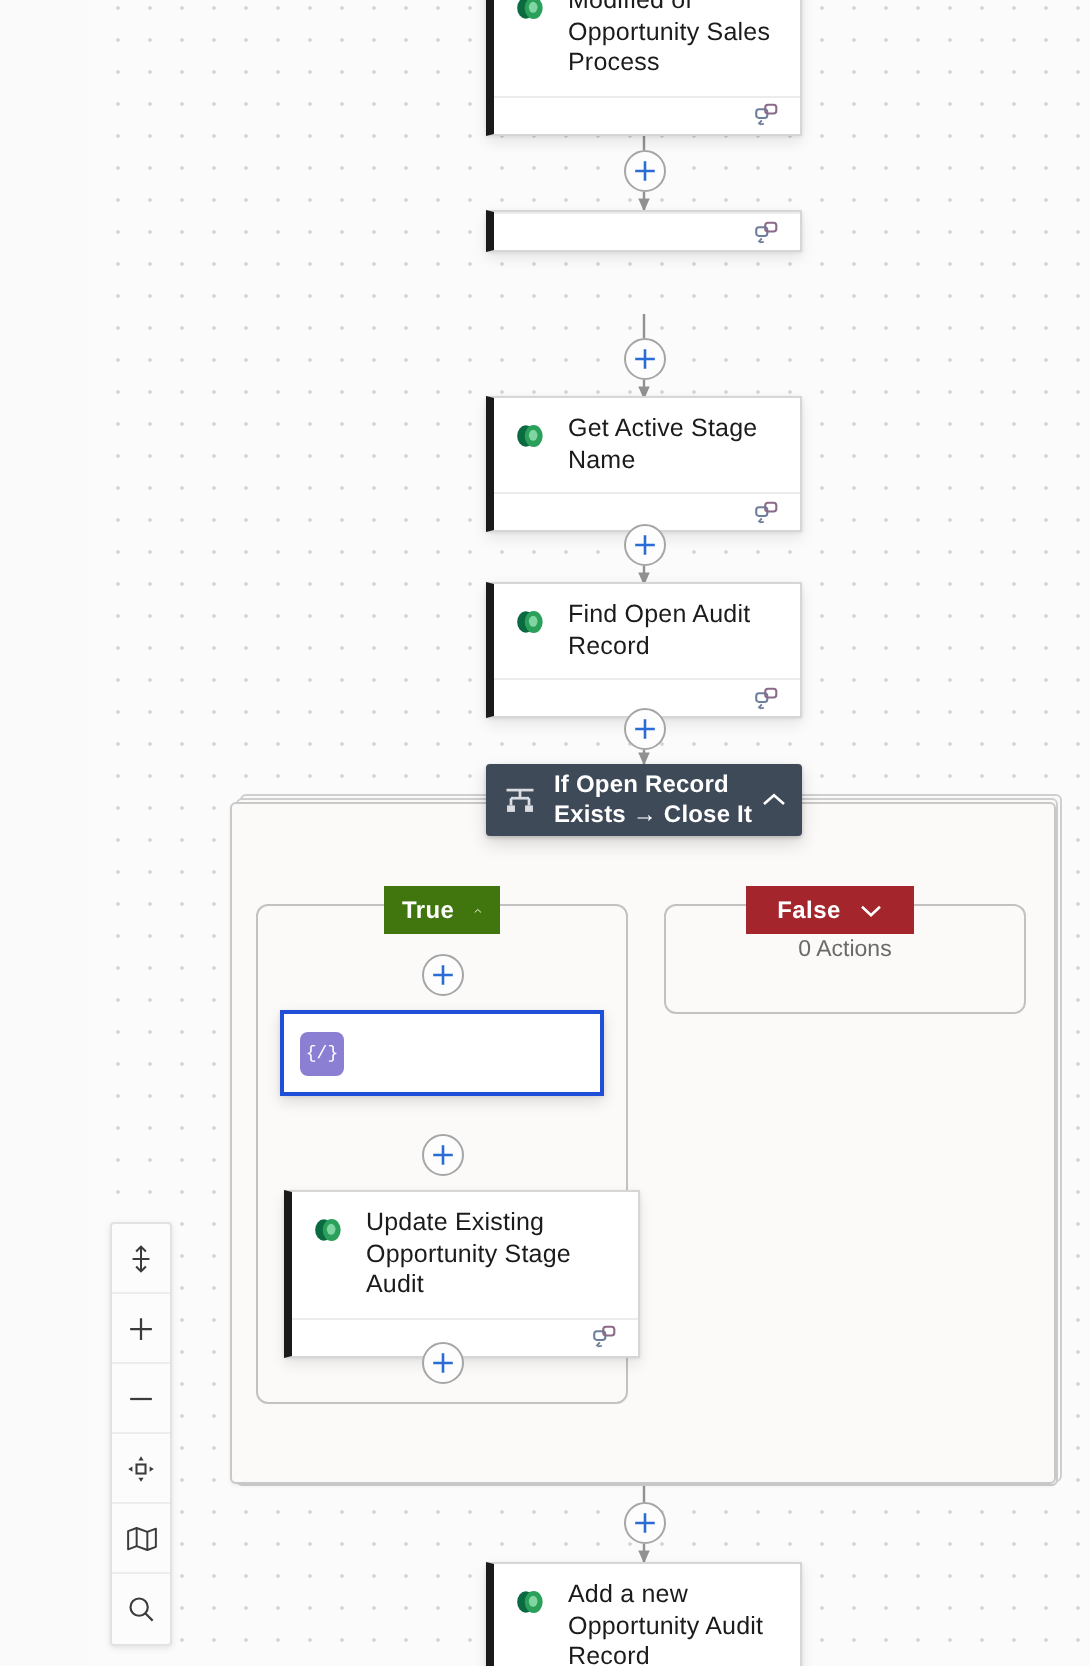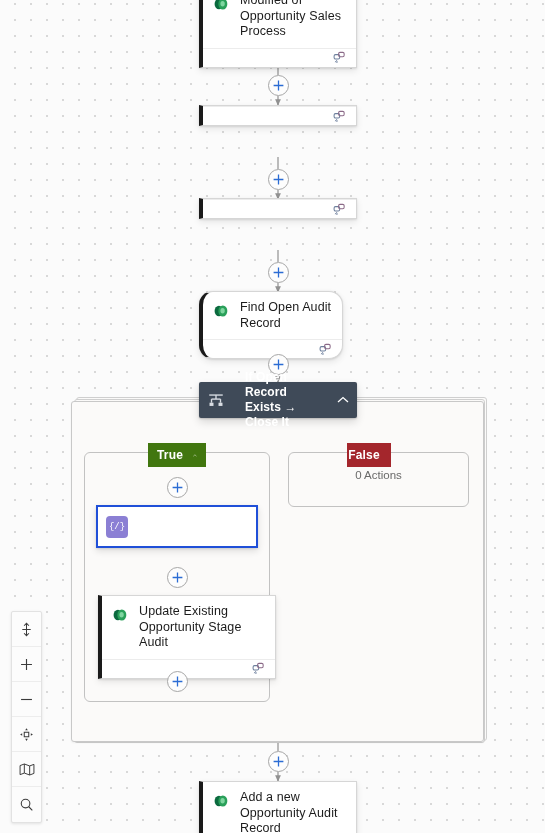--- a/index.html
+++ b/index.html
@@ -16,20 +16,21 @@
   }
 
   
   #canvas {
     position: absolute;
     inset: 0;
     background-color: #fbfbfb;
     background-image: radial-gradient(circle, #d8d8d8 0.9px, transparent 1px);
     background-size: 16px 16px;
     background-position: 7px 12px;
+    margin-left: 44px;
   }
 
   
   #edges {
     position: absolute;
     left: 0;
     top: 0;
     width: 545px;
     height: 833px;
     pointer-events: none;
@@ -112,21 +113,20 @@
   .cond {
     position: absolute;
     background: #3f4a58;
     border-radius: 2px;
     box-shadow: 0 1px 2px rgba(0,0,0,.18), 0 4px 9px rgba(0,0,0,.14);
     display: flex;
     align-items: center;
     padding: 6px 6px 6px 8px;
     box-sizing: border-box;
     cursor: pointer;
-    gap: 12px;
   }
   .cond-icon { flex:0 0 auto; width:18px; height:18px; margin-right:8px; }
   .cond-title {
     flex: 1 1 auto;
     color: #ffffff;
     font-size: 12px;
     line-height: 15px;
     font-weight: bold;
     letter-spacing: .1px;
   }
@@ -290,36 +290,44 @@
     </div>
   </div>
 
   <div class="plus" style="left:268px; top:169px;">
     <svg width="11" height="11" viewBox="0 0 11 11">
       <path d="M5.5 0.6 V10.4 M0.6 5.5 H10.4" stroke="#2b6cd4" stroke-width="1.3"></path>
     </svg>
   </div>
 
   <div class="node" style="left:199px; top:198px; width:158px;">
+    <div class="node-body">
+      <svg class="icon-dv" viewBox="0 0 24 24">
+        <ellipse cx="9.5" cy="12" rx="5.2" ry="6.4" fill="#0b6a3f"></ellipse>
+        <ellipse cx="14.2" cy="12" rx="5.4" ry="6.6" fill="#2aa05a"></ellipse>
+        <ellipse cx="13.9" cy="11.6" rx="2.6" ry="3.3" fill="#7fd6a0"></ellipse>
+      </svg>
+      <div class="node-title">Get Active Stage Name</div>
+    </div>
     <div class="node-foot">
       <svg class="icon-links" viewBox="0 0 16 15">
         <rect x="1.2" y="4.2" width="6.4" height="5" rx="1.6" fill="none" stroke="#6d7f9c" stroke-width="1.2"></rect>
         <rect x="6.4" y="1.6" width="6.4" height="5" rx="1.6" fill="none" stroke="#8b6a88" stroke-width="1.2"></rect>
         <path d="M4.4 10.6 l-1.9 2.2 M3.2 12.9 l2.4 -0.3" stroke="#6d7f9c" stroke-width="1.1" fill="none"></path>
       </svg>
     </div>
   </div>
 
   <div class="plus" style="left:268px; top:262px;">
     <svg width="11" height="11" viewBox="0 0 11 11">
       <path d="M5.5 0.6 V10.4 M0.6 5.5 H10.4" stroke="#2b6cd4" stroke-width="1.3"></path>
     </svg>
   </div>
 
-  <div class="node" style="left:199px; top:291px; width:144px;border-radius:14px;">
+  <div class="node" style="left:199px; top:291px; width:158px;">
     <div class="node-body">
       <svg class="icon-dv" viewBox="0 0 24 24">
         <ellipse cx="9.5" cy="12" rx="5.2" ry="6.4" fill="#0b6a3f"></ellipse>
         <ellipse cx="14.2" cy="12" rx="5.4" ry="6.6" fill="#2aa05a"></ellipse>
         <ellipse cx="13.9" cy="11.6" rx="2.6" ry="3.3" fill="#7fd6a0"></ellipse>
       </svg>
       <div class="node-title">Find Open Audit Record</div>
     </div>
     <div class="node-foot">
       <svg class="icon-links" viewBox="0 0 16 15">
@@ -362,21 +370,21 @@
     </div>
   </div>
 
   <div class="badge badge-true" style="left:148px; top:443px; width:58px;">
     <span class="badge-label">True</span>
     <svg width="11" height="7" viewBox="0 0 11 7">
       <path d="M1 5.6 L5.5 1.4 L10 5.6" stroke="#ffffff" stroke-width="1.3" fill="none"></path>
     </svg>
   </div>
 
-  <div class="badge badge-false" style="left:347px; top:443px; width:44px;">
+  <div class="badge badge-false" style="left:329px; top:443px; width:84px;">
     <span class="badge-label">False</span>
     <svg width="11" height="7" viewBox="0 0 11 7">
       <path d="M1 1.4 L5.5 5.6 L10 1.4" stroke="#ffffff" stroke-width="1.3" fill="none"></path>
     </svg>
   </div>
 
   <div class="plus" style="left:167px; top:477px;">
     <svg width="11" height="11" viewBox="0 0 11 11">
       <path d="M5.5 0.6 V10.4 M0.6 5.5 H10.4" stroke="#2b6cd4" stroke-width="1.3"></path>
     </svg>

